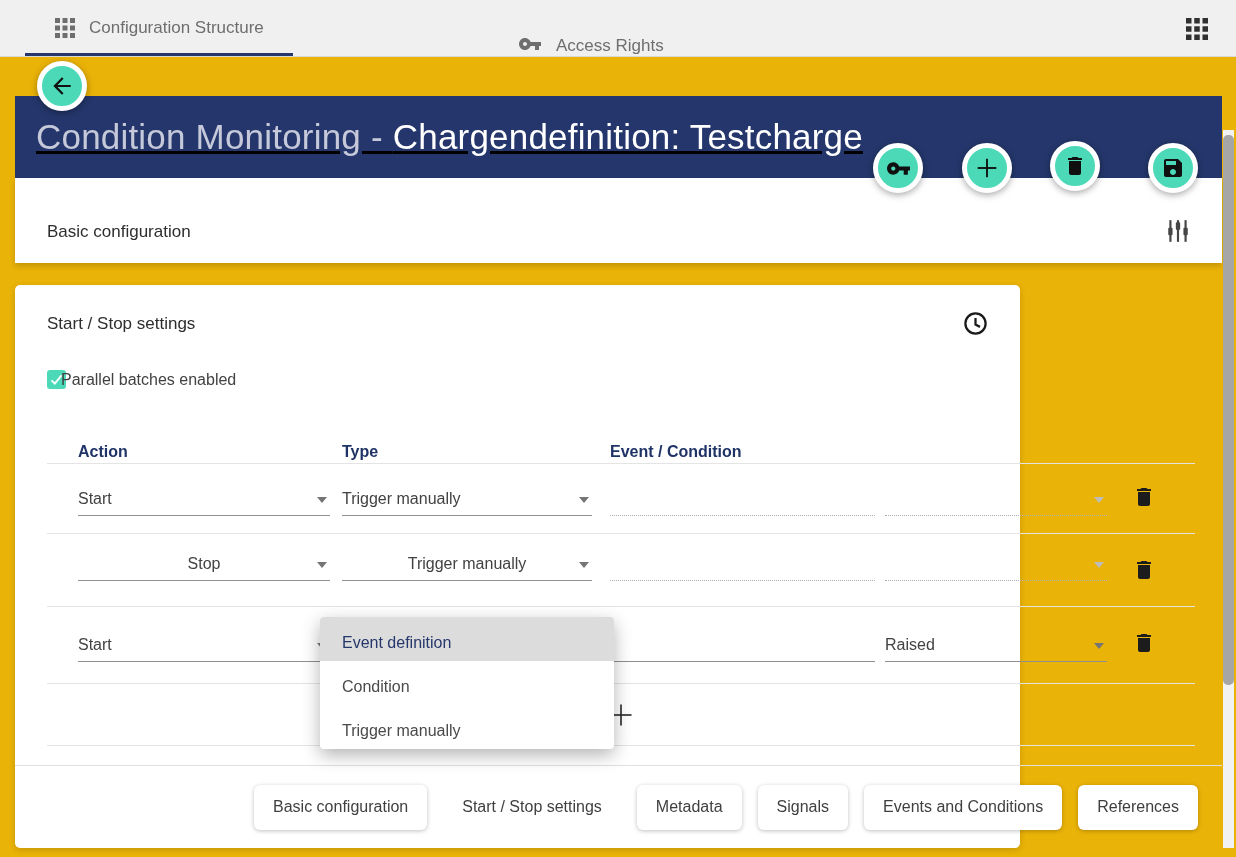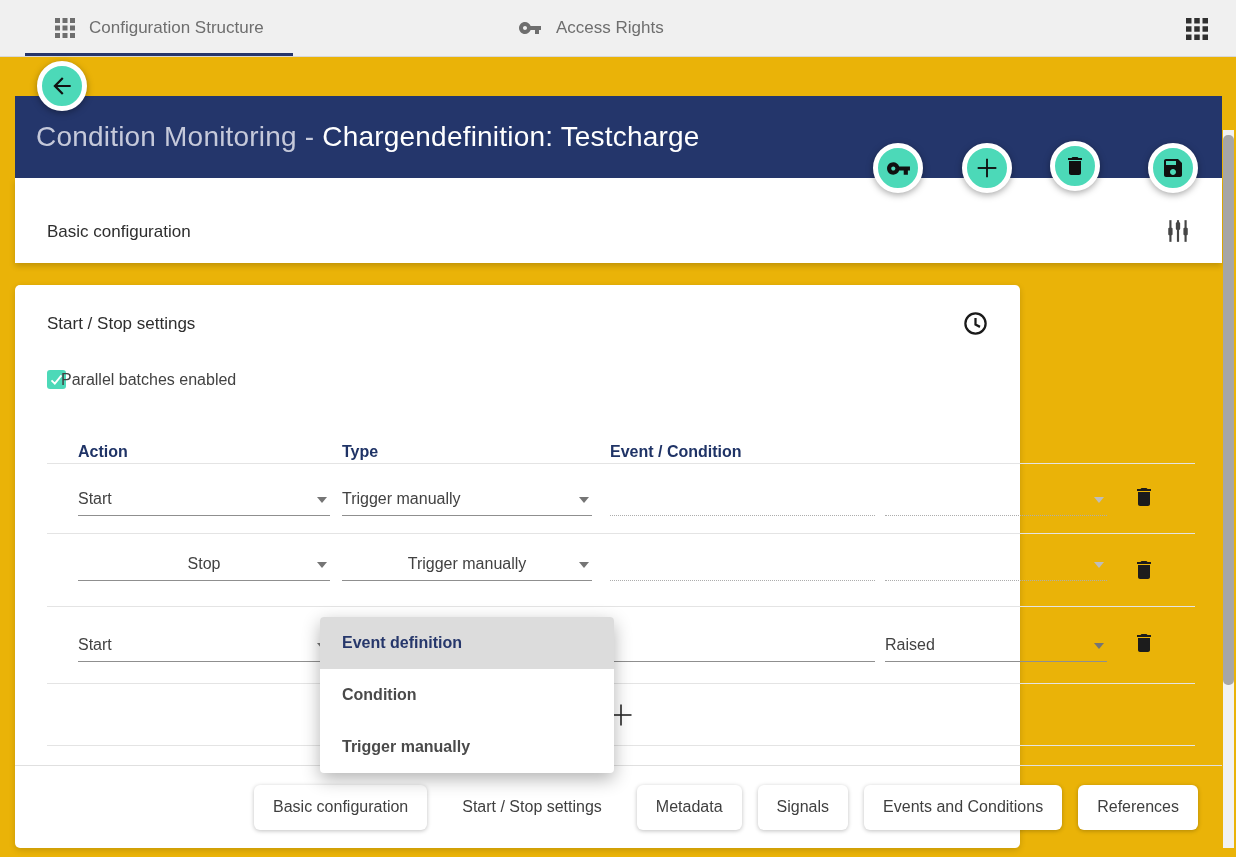--- a/index.html
+++ b/index.html
@@ -4,38 +4,38 @@
 <style>
   * { margin:0; padding:0; box-sizing:border-box; }
   body { font-family:"Liberation Sans","DejaVu Sans",sans-serif; background:#dedede; }
   .screen { position:relative; width:1236px; height:857px; background:#eab308; overflow:hidden; }
 
   
   .topbar { position:absolute; left:0; top:0; width:1236px; height:57px;
             background:#f0f0f0; border-bottom:1px solid #d8d8d8; z-index:5; }
   .top-tab { position:absolute; top:0; height:56px; display:flex; align-items:center; gap:14px;
              color:#6e6e6e; font-size:17px; cursor:pointer; }
-  .tab1 { left:55px; } .tab2 { left:358px; } .tab3 { left:518px; }
+  .tab1 { left:55px; } .tab2 { left:358px; } .tab3 { left:518px;align-items:flex-end; }
   .tab-underline { position:absolute; left:25px; bottom:0; width:268px; height:3px; background:#26356a; }
   .apps-right { position:absolute; left:1186px; top:18px; width:22px; height:22px; cursor:pointer; }
 
   
   .circle-btn { position:absolute; width:50px; height:50px; border-radius:50%;
                 background:#4cd9b8; border:5px solid #ffffff;
                 box-shadow:0 2px 7px rgba(0,0,0,.35); display:flex; align-items:center;
                 justify-content:center; cursor:pointer; z-index:20; }
   .back-btn { left:37px; top:61px; }
   .btn-key  { left:873px; top:143px; }
   .btn-add  { left:962px; top:143px; }
   .btn-del  { left:1050px; top:141px; }
   .btn-save { left:1148px; top:143px; }
 
   .navy-header { position:absolute; left:15px; top:96px; width:1207px; height:82px;
                  background:#24366b; z-index:6; display:flex; align-items:center; padding-left:21px; }
-  .title { font-size:28px; letter-spacing:.2px; }
+  .title { font-size:35px; letter-spacing:.2px;text-decoration:underline; }
   .title .prefix { color:#c5c9da; font-weight:400; }
   .title .main { color:#ffffff; font-weight:500; }
 
   
   .basic-card { position:absolute; left:15px; top:178px; width:1207px; height:85px; background:#ffffff;
                 box-shadow:0 3px 6px rgba(0,0,0,.18); z-index:4; }
   .basic-title { position:absolute; left:32px; top:44px; font-size:17px; color:#2e2e2e; }
   .tune-btn { position:absolute; right:31px; top:40px; width:26px; height:26px; cursor:pointer; }
 
   
@@ -75,22 +75,22 @@
                  border-top:1px solid #e0e0e0; display:flex; align-items:center;
                  justify-content:flex-end; gap:16px; padding-right:24px; }
   .foot-btn { height:45px; padding:0 19px; background:#ffffff; border:none; border-radius:6px;
               box-shadow:0 1px 4px rgba(0,0,0,.25); font-size:16px; color:#3f3f3f;
               font-family:inherit; cursor:pointer; white-space:nowrap; }
   .foot-btn.active { box-shadow:none; background:transparent; }
 
   
   .menu { position:absolute; left:320px; top:617px; width:294px; background:#ffffff;
           border-radius:4px; box-shadow:0 6px 18px rgba(0,0,0,.3); z-index:30; overflow:hidden; }
-  .menu-item { height:52px; line-height:52px; padding-left:22px; font-size:16px;
-               color:#4a4a4a; cursor:pointer;font-weight:bold; }
+  .menu-item { height:44px; line-height:52px; padding-left:22px; font-size:16px;
+               color:#4a4a4a; cursor:pointer; }
   .menu-item.selected { background:#dcdcdc; color:#26376b; }
 
   
   .sb-track { position:absolute; left:1223px; top:130px; width:11px; height:718px; background:#f2f2f2; z-index:8; }
   .sb-thumb { position:absolute; left:0; top:5px; width:11px; height:550px; background:#a6a6a6; border-radius:5px; cursor:pointer; }
 
   svg { display:block; }
 </style>
 </head>
 <body>

